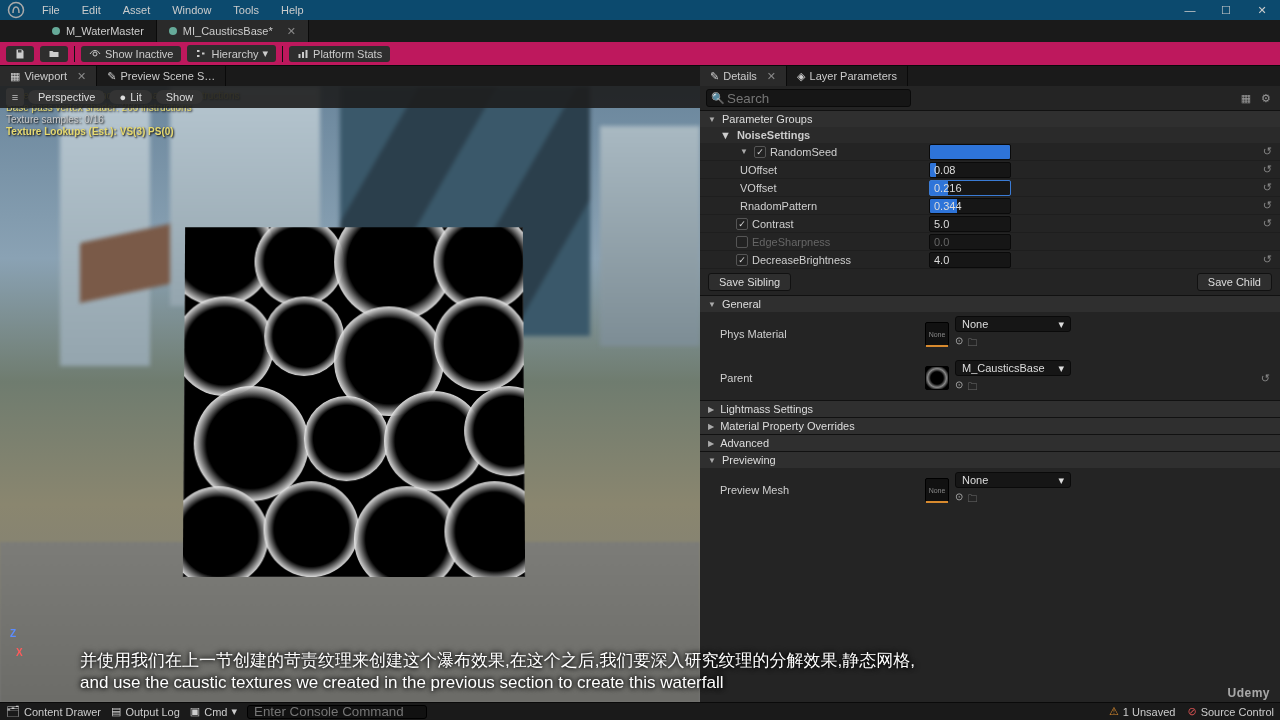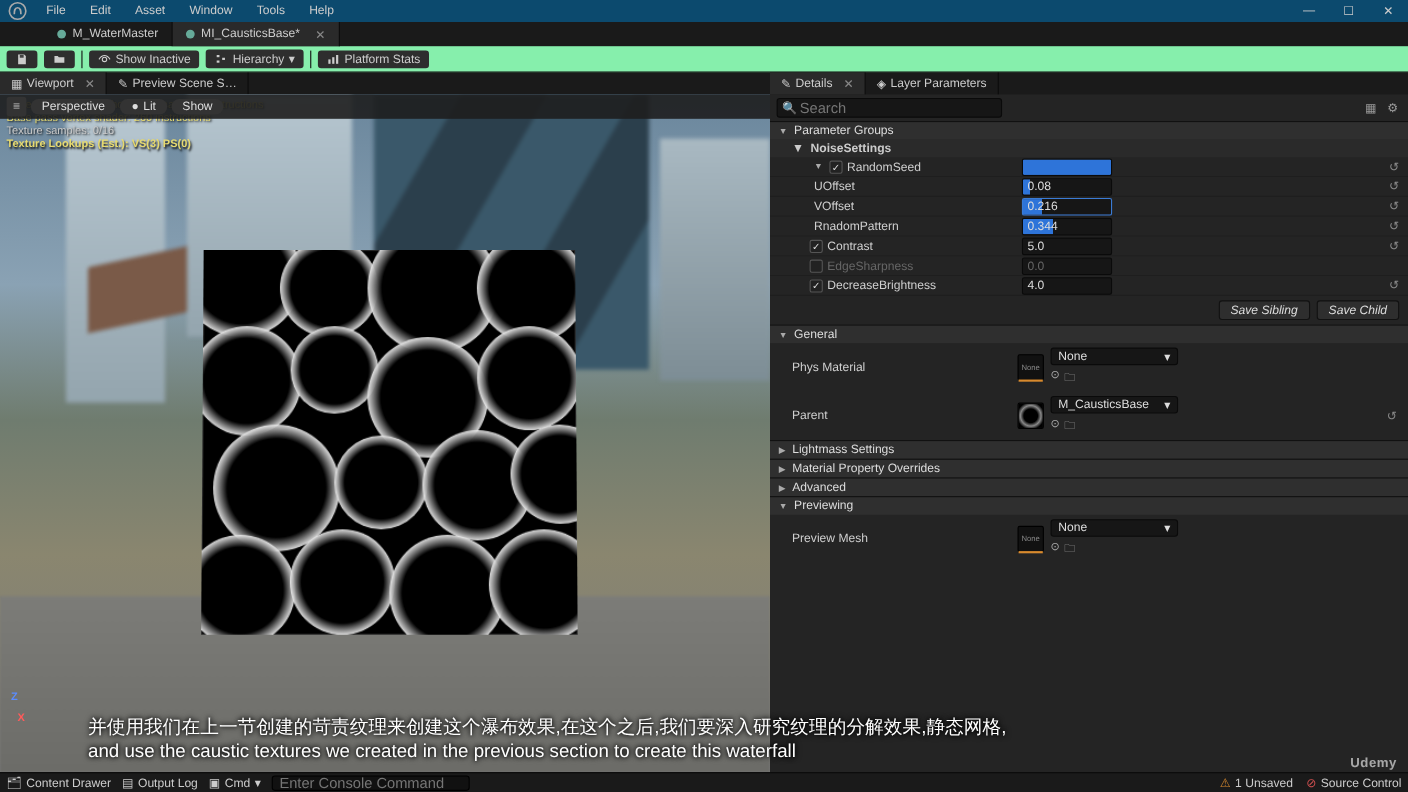--- a/index.html
+++ b/index.html
@@ -14,21 +14,21 @@
 .titlebar .window-controls span { width: 36px; text-align: center; color: #ccc; padding: 2px 0; }
 
 
 .tabbar { height: 22px; background: #1a1a1a; display: flex; align-items: stretch; padding-left: 40px; }
 .doctab { display: flex; align-items: center; padding: 0 12px; gap: 6px; color: #ccc; border-right: 1px solid #0a0a0a; position: relative; }
 .doctab.active { background: #2a2a2a; }
 .doctab .dot { width: 8px; height: 8px; border-radius: 50%; background: #6a9; }
 .doctab .close { margin-left: 8px; color: #888; }
 
 
-.toolbar { height: 24px; background: #86efac; display: flex; align-items: center; padding: 0 6px; gap: 6px; border-bottom: 1px solid #0a0a0a; text-align: right; }
+.toolbar { height: 24px; background: #be185d; display: flex; align-items: center; padding: 0 6px; gap: 6px; border-bottom: 1px solid #0a0a0a; text-align: right; }
 .tool-btn { display: flex; align-items: center; gap: 4px; padding: 2px 8px; background: #2e2e2e; border-radius: 3px; color: #ccc; }
 .tool-btn svg { width: 12px; height: 12px; }
 .toolbar .sep { width: 1px; height: 16px; background: #111; }
 
 
 .panel-tabs { height: 20px; background: #1a1a1a; display: flex; align-items: stretch; }
 .ptab { display: flex; align-items: center; gap: 4px; padding: 0 10px; color: #ccc; border-right: 1px solid #0a0a0a; }
 .ptab.active { background: #2a2a2a; }
 .ptab .x { margin-left: 6px; color: #888; }
 
@@ -84,21 +84,21 @@
 .row .label { width: 225px; padding-left: 36px; color: #cfcfcf; display: flex; align-items: center; gap: 4px; }
 .row .label.sub { padding-left: 40px; }
 .row .label.disabled { color: #666; }
 .row .value { width: 82px; background: #161616; border: 1px solid #0a0a0a; border-radius: 2px; padding: 1px 4px; margin-left: 4px; color: #ddd; height: 16px; display: flex; align-items: center; }
 .row .value.bar { background: linear-gradient(to right, #2e74d9 0, #2e74d9 var(--fill,20%), #161616 var(--fill,20%)); }
 .row .reset { margin-left: auto; margin-right: 8px; color: #888; }
 .row .chk { width: 12px; height: 12px; border: 1px solid #555; border-radius: 2px; display: inline-flex; align-items: center; justify-content: center; background: #222; }
 .row .chk.on::after { content: "✓"; color: #ddd; font-size: 9px; }
 .row .arrow { color: #aaa; font-size: 8px; margin-right: 2px; }
 
-.btn-right { display: flex; justify-content: flex-end; gap: 6px; padding: 4px 8px; font-style: italic; }
+.btn-right { display: flex; justify-content: space-between; gap: 6px; padding: 4px 8px; }
 .btn-right .btn { background: #2e2e2e; border: 1px solid #111; border-radius: 3px; padding: 2px 10px; color: #ddd; }
 
 
 .assetrow { display: flex; align-items: center; padding: 4px 0; }
 .assetrow .label { width: 225px; padding-left: 20px; color: #cfcfcf; }
 .assetrow .thumb { width: 24px; height: 24px; background: #111; border: 1px solid #000; margin-right: 6px; display: flex; align-items: center; justify-content: center; color: #888; font-size: 7px; border-radius: 2px; position: relative; }
 .assetrow .thumb.u::after { content:""; position:absolute; bottom:-2px; left:0; right:0; height:2px; background:#d88a2e; }
 .assetrow .picker { display: flex; flex-direction: column; gap: 3px; }
 .assetrow .dropdown { width: 116px; background: #161616; border: 1px solid #0a0a0a; border-radius: 3px; padding: 1px 6px; display: flex; align-items: center; justify-content: space-between; color: #ddd; height: 16px; }
 .assetrow .mini-icons { display: flex; gap: 4px; color: #aaa; font-size: 10px; }

